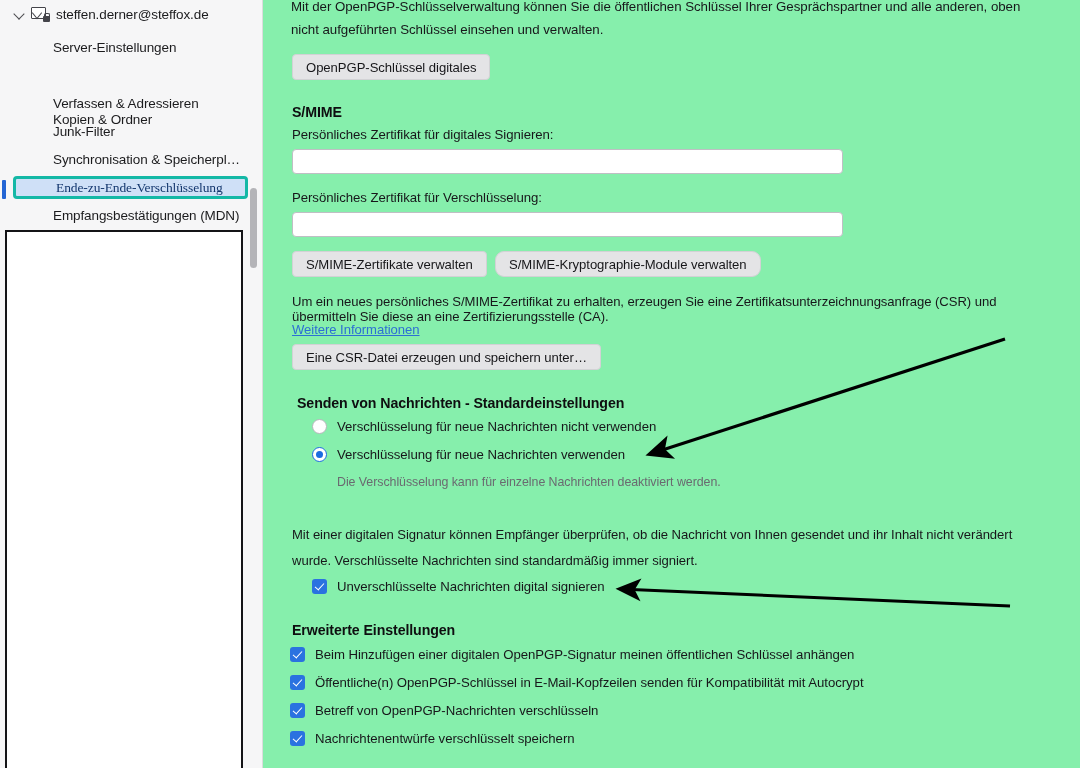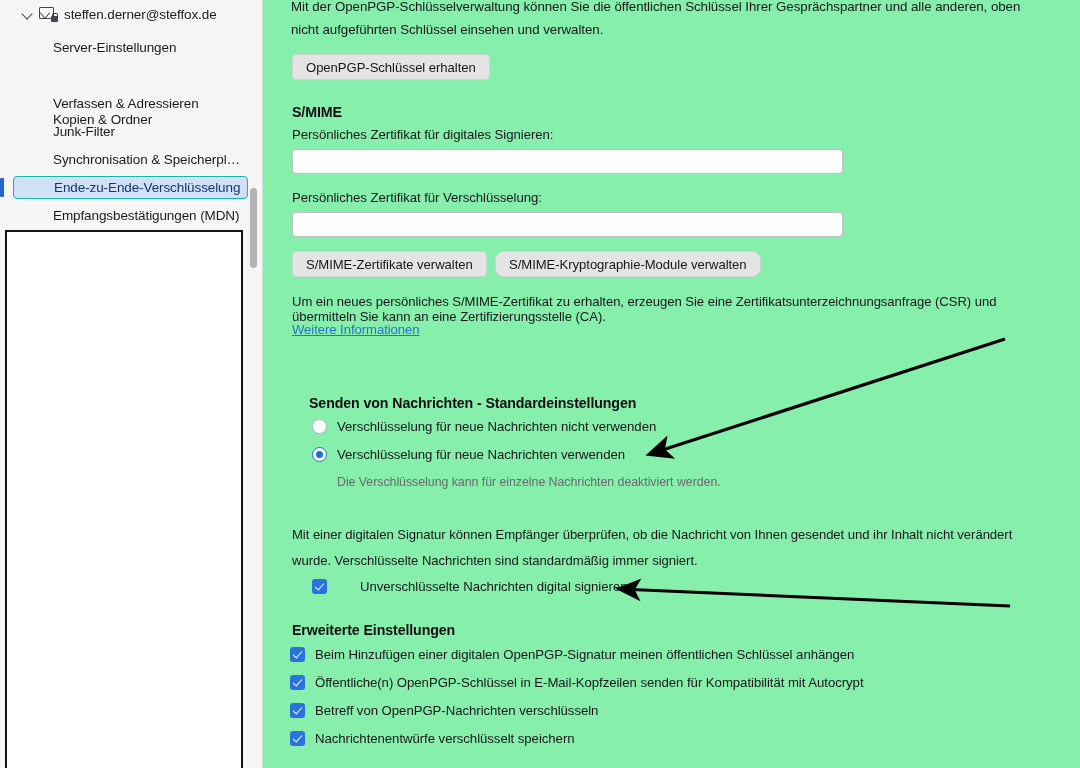--- a/index.html
+++ b/index.html
@@ -21,21 +21,21 @@
     background: #f6f6f7;
     overflow: hidden;
   }
   #sidebar-divider {
     position: absolute; left: 262px; top: 0;
     width: 1px; height: 768px;
     background: #dcdcde;
   }
 
   .acct-row {
-    position: absolute; left: 12px; top: 0;
+    position: absolute; left: 4px; top: 0;
     width: 248px; height: 28px;
     display: flex; align-items: center;
     padding-left: 9px;
   }
   .chevron {
     width: 14px; height: 14px; flex: 0 0 14px;
     margin-right: 4px;
     position: relative;
   }
   .chevron::after {
@@ -94,22 +94,23 @@
     display: flex; align-items: center;
     padding-left: 40px;
     font-size: 13.5px;
     color: #1b1b1d;
     letter-spacing: -0.1px;
     white-space: nowrap;
     border-radius: 4px;
   }
   .nav-item.selected {
     background: #cfe0f7;
-    border: 1px solid #14b8a6;
+    border: 3px solid #14b8a6;
     color: #14376e;
+    font-family: Liberation Serif, serif;
   }
   .nav-item.selected::before {
     content: "";
     position: absolute;
     left: -14px; top: 1px;
     width: 4px; height: 19px;
     background: #2465d4;
     border-radius: 1px;
   }
 
@@ -302,56 +303,57 @@
     <div id="side-scroll-track">
       <div id="side-scroll-thumb"></div>
     </div>
   </div>
   <div id="sidebar-divider"></div>
 
   <div id="content">
 
     <div class="abs para" style="left:28px; top:-5px; width:752px;">Mit der OpenPGP-Schlüsselverwaltung können Sie die öffentlichen Schlüssel Ihrer Gesprächspartner und alle anderen, oben nicht aufgeführten Schlüssel einsehen und verwalten.</div>
 
-    <button class="abs btn" style="left:29px; top:54px;">OpenPGP-Schlüssel erhalten</button>
+    <button class="abs btn" style="left:29px; top:54px;">OpenPGP-Schlüssel digitales</button>
 
     <div class="abs section-title" style="left:29px; top:104px;">S/MIME</div>
 
     <div class="abs field-label" style="left:29px; top:127px;">Persönliches Zertifikat für digitales Signieren:</div>
     <input class="abs textfield" style="left: 29px; top: 149px; width: 551px; padding: 0px 6px; font-size: 13px;" type="text" value="">
 
     <div class="abs field-label" style="left:29px; top:190px;">Persönliches Zertifikat für Verschlüsselung:</div>
     <input class="abs textfield" style="left: 29px; top: 212px; width: 551px; padding: 0px 6px; font-size: 13px;" type="text" value="">
 
     <button class="abs btn" style="left:29px; top:251px;">S/MIME-Zertifikate verwalten</button>
     <button class="abs btn" style="left:232px; top:251px;border-radius:9px;">S/MIME-Kryptographie-Module verwalten</button>
 
     <div class="abs para-small" style="left:29px; top:292px; width:745px;">Um ein neues persönliches S/MIME-Zertifikat zu erhalten, erzeugen Sie eine Zertifikatsunterzeichnungsanfrage (CSR) und</div>
-    <div class="abs para-small" style="left:29px; top:307px; width:745px;">übermitteln Sie kann an eine Zertifizierungsstelle (CA).</div>
+    <div class="abs para-small" style="left:29px; top:307px; width:745px;">übermitteln Sie diese an eine Zertifizierungsstelle (CA).</div>
     <a class="abs link" style="left:29px; top:322px;" href="#">Weitere Informationen</a>
 
-
-    <div class="abs section-title" style="left:46px; top:395px;text-align:center;">Senden von Nachrichten - Standardeinstellungen</div>
+    <button class="abs btn" style="left:29px; top:344px;">Eine CSR-Datei erzeugen und speichern unter…</button>
+
+    <div class="abs section-title" style="left:34px; top:395px;text-align:center;">Senden von Nachrichten - Standardeinstellungen</div>
 
     <div class="abs radio-row" style="left:49px; top:447px;">
       <span class="radio checked"></span>
       <span class="radio-label">Verschlüsselung für neue Nachrichten verwenden</span>
     </div>
 
     <div class="abs radio-row" style="left:49px; top:419px;">
       <span class="radio"></span>
       <span class="radio-label">Verschlüsselung für neue Nachrichten nicht verwenden</span>
     </div>
 
     <div class="abs hint" style="left:74px; top:475px;">Die Verschlüsselung kann für einzelne Nachrichten deaktiviert werden.</div>
 
     <div class="abs para-small" style="left:29px; top:525px; width:755px;">Mit einer digitalen Signatur können Empfänger überprüfen, ob die Nachricht von Ihnen gesendet und ihr Inhalt nicht verändert</div>
     <div class="abs para-small" style="left:29px; top:551px; width:755px;">wurde. Verschlüsselte Nachrichten sind standardmäßig immer signiert.</div>
 
-    <div class="abs check-row" style="left:49px; top:579px;gap:23px;">
+    <div class="abs check-row" style="left:49px; top:579px;">
       <span class="checkbox"></span>
       <span class="check-label">Unverschlüsselte Nachrichten digital signieren</span>
     </div>
 
     <div class="abs section-title" style="left:29px; top:622px;">Erweiterte Einstellungen</div>
 
     <div class="abs check-row" style="left:27px; top:675px;">
       <span class="checkbox"></span>
       <span class="check-label">Öffentliche(n) OpenPGP-Schlüssel in E-Mail-Kopfzeilen senden für Kompatibilität mit Autocrypt</span>
     </div>

